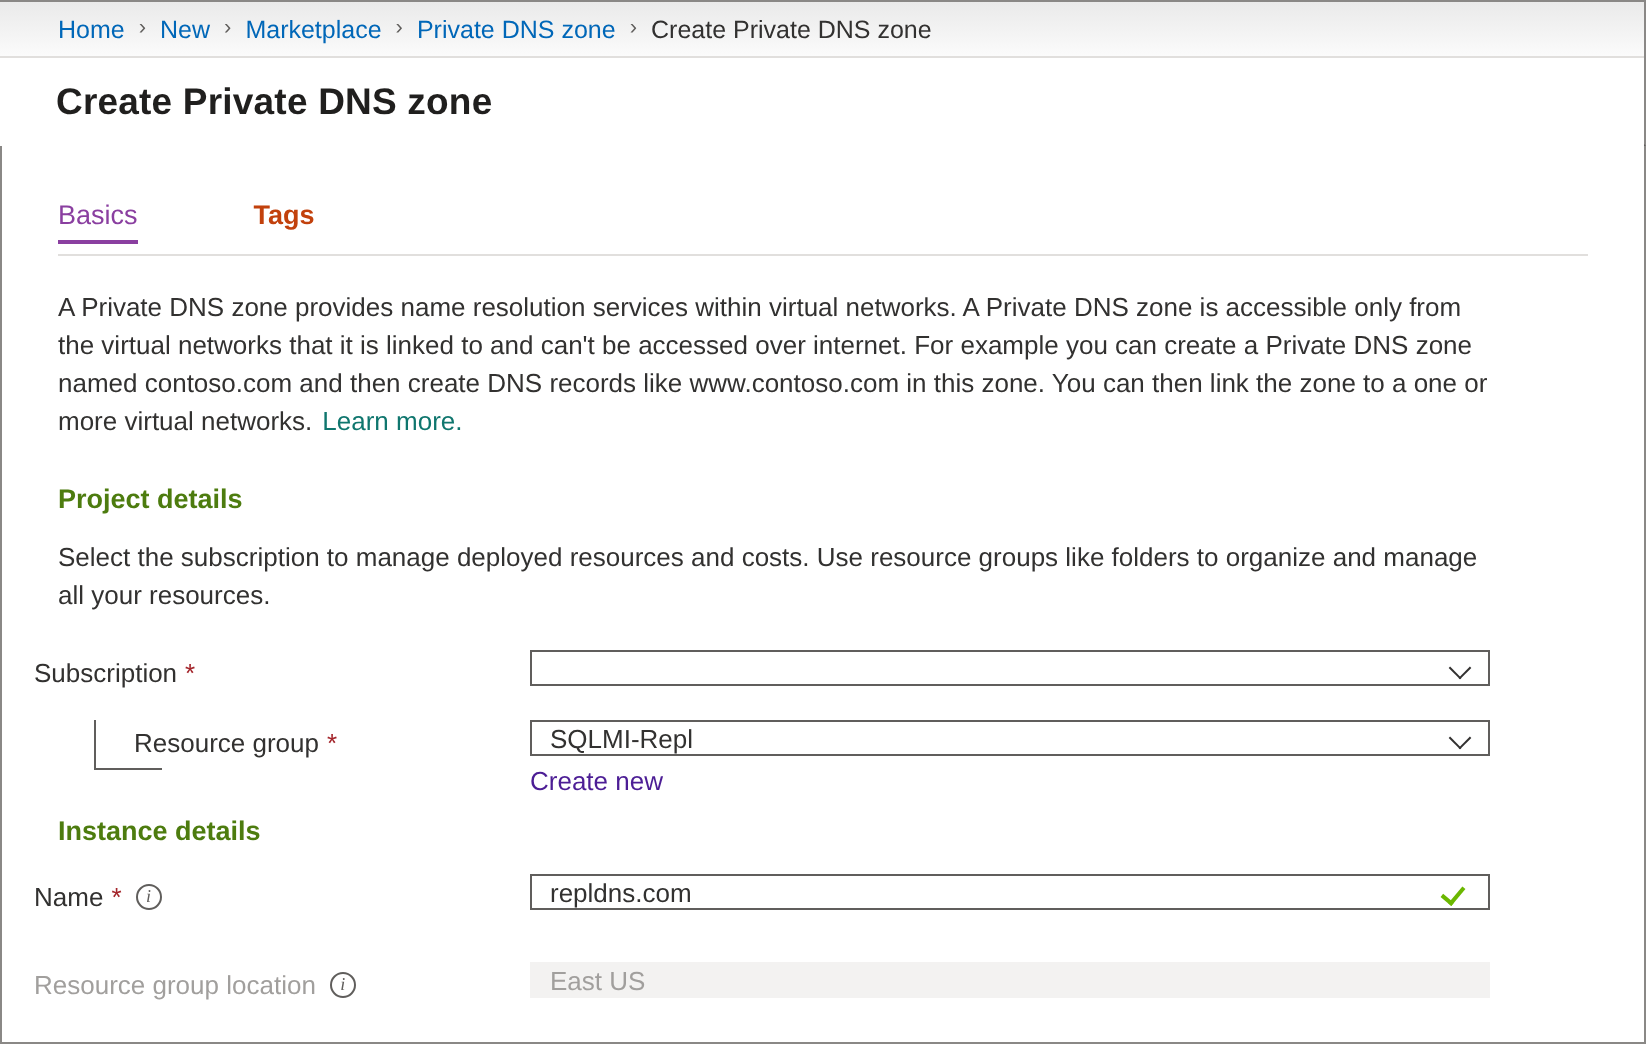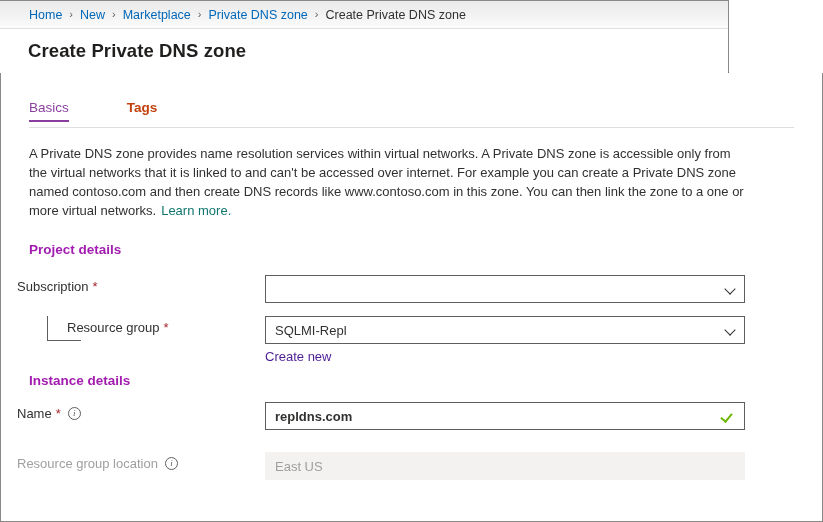--- a/index.html
+++ b/index.html
@@ -21,21 +21,21 @@
     position: relative;
     width: 823px;
     height: 522px;
     background: #ffffff;
   }
 
   
   .header-block {
     position: absolute;
     left: 0; top: 0;
-    width: 729px;
+    width: 823px;
     height: 73px;
     background: #ffffff;
     border-top: 1px solid #8a8886;
     border-right: 1px solid #8a8886;
     border-bottom: 1px solid #605e5c;
   }
 
   .breadcrumb-bar {
     position: relative;
     height: 28px;
@@ -147,21 +147,21 @@
     text-decoration: none;
     cursor: pointer;
     margin-left: 5px;
     margin-top: 48px;
   }
 
   .section-title {
     margin: 22px 28px 0 28px;
     font-size: 13.5px;
     font-weight: 600;
-    color: #a21caf;
+    color: #4d7c0f;
   }
   .section-desc {
     margin: 12px 28px 0 28px;
     max-width: 723px;
     font-size: 13px;
     line-height: 19px;
     color: #323130;
   }
 
   
@@ -215,32 +215,32 @@
 
   .control-col {
     flex: 0 0 480px;
     width: 480px;
   }
 
   .select-box,
   .text-box {
     position: relative;
     width: 480px;
-    height: 28px;
+    height: 18px;
     border: 1px solid #605e5c;
     background: #ffffff;
     display: flex;
     align-items: center;
     padding: 0 30px 0 9px;
     font-size: 13px;
     color: #323130;
     cursor: pointer;
     user-select: none;
   }
-  .text-box { cursor: text; font-weight: bold; }
+  .text-box { cursor: text; }
   .select-box.disabled {
     background: #f3f2f1;
     border-color: #f3f2f1;
     color: #a19f9d;
     cursor: default;
   }
 
   .chev {
     position: absolute;
     right: 9px;
@@ -330,20 +330,21 @@
   <div class="content-block">
 
     <div class="tabs">
       <div class="tab active">Basics</div>
       <div class="tab">Tags</div>
     </div>
 
     <p class="intro"><span>A Private DNS zone provides name resolution services within virtual networks. A Private DNS zone is accessible only from the virtual networks that it is linked to and can't be accessed over internet. For example you can create a Private DNS zone named contoso.com and then create DNS records like www.contoso.com in this zone. You can then link the zone to a one or more virtual networks.</span><span class="inline-link">Learn more.</span></p>
 
     <div class="section-title">Project details</div>
+    <div class="section-desc">Select the subscription to manage deployed resources and costs. Use resource groups like folders to organize and manage all your resources.</div>
 
     <div class="form">
 
       <div class="field-row">
         <div class="field-label">
           <span>Subscription</span>
           <span class="req">*</span>
         </div>
         <div class="control-col">
           <div class="select-box">

